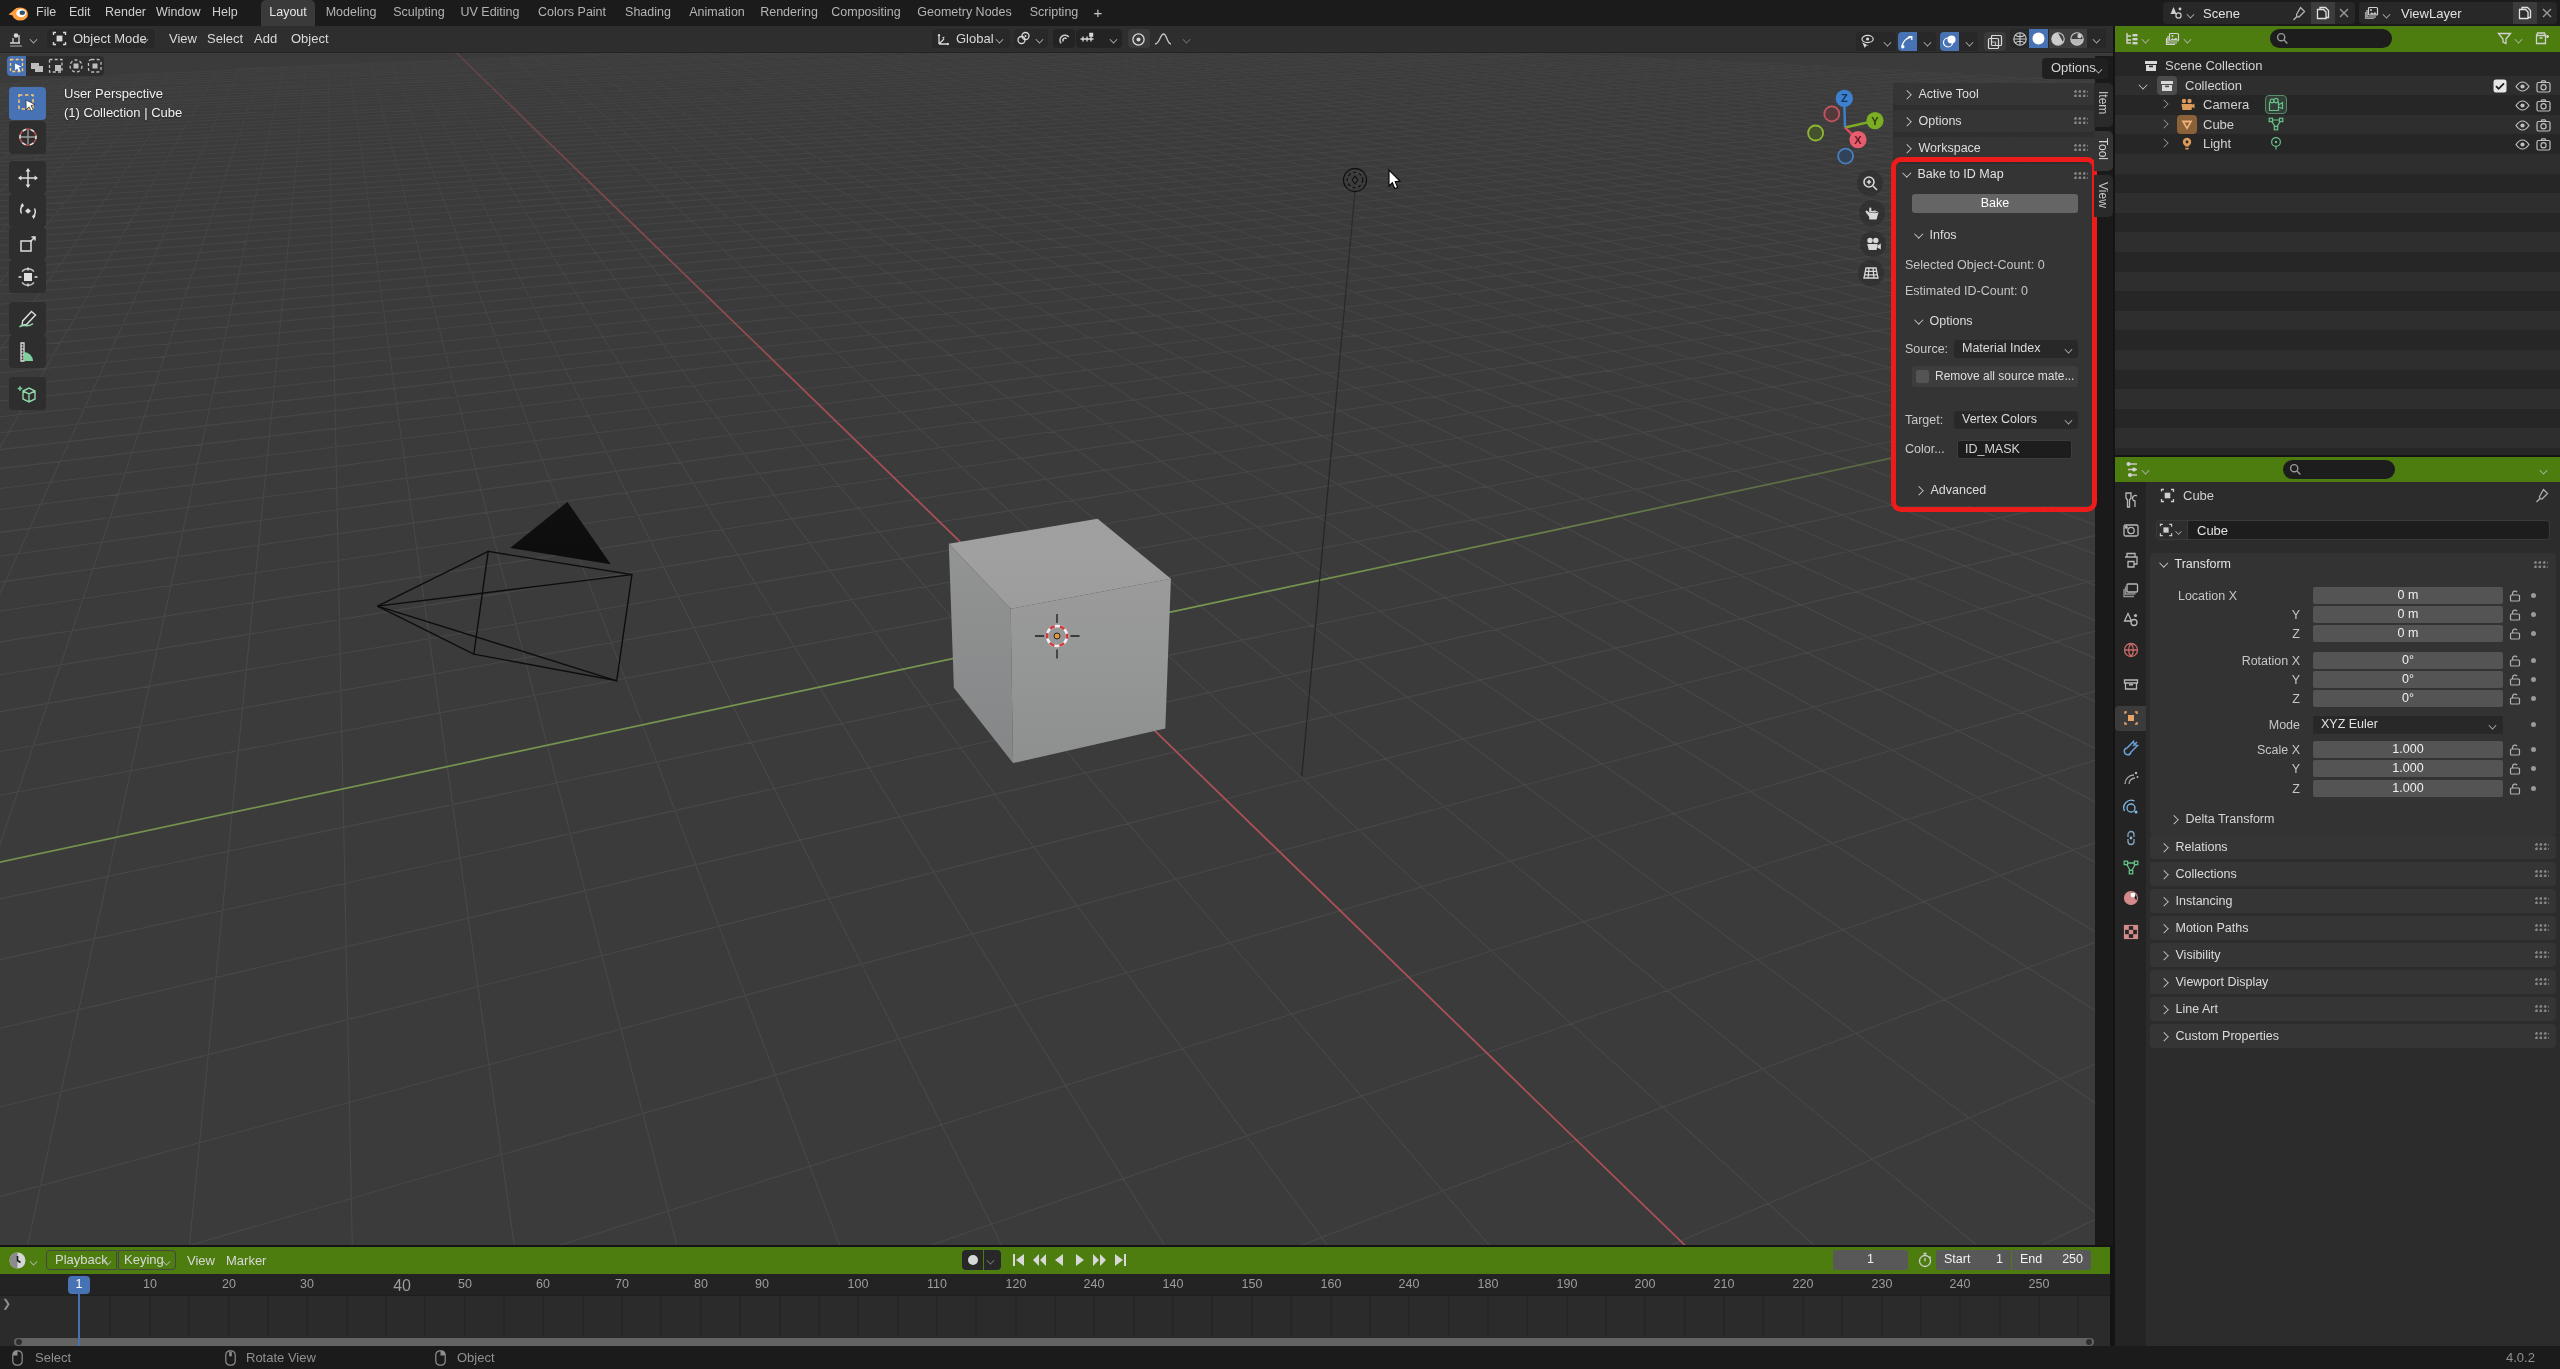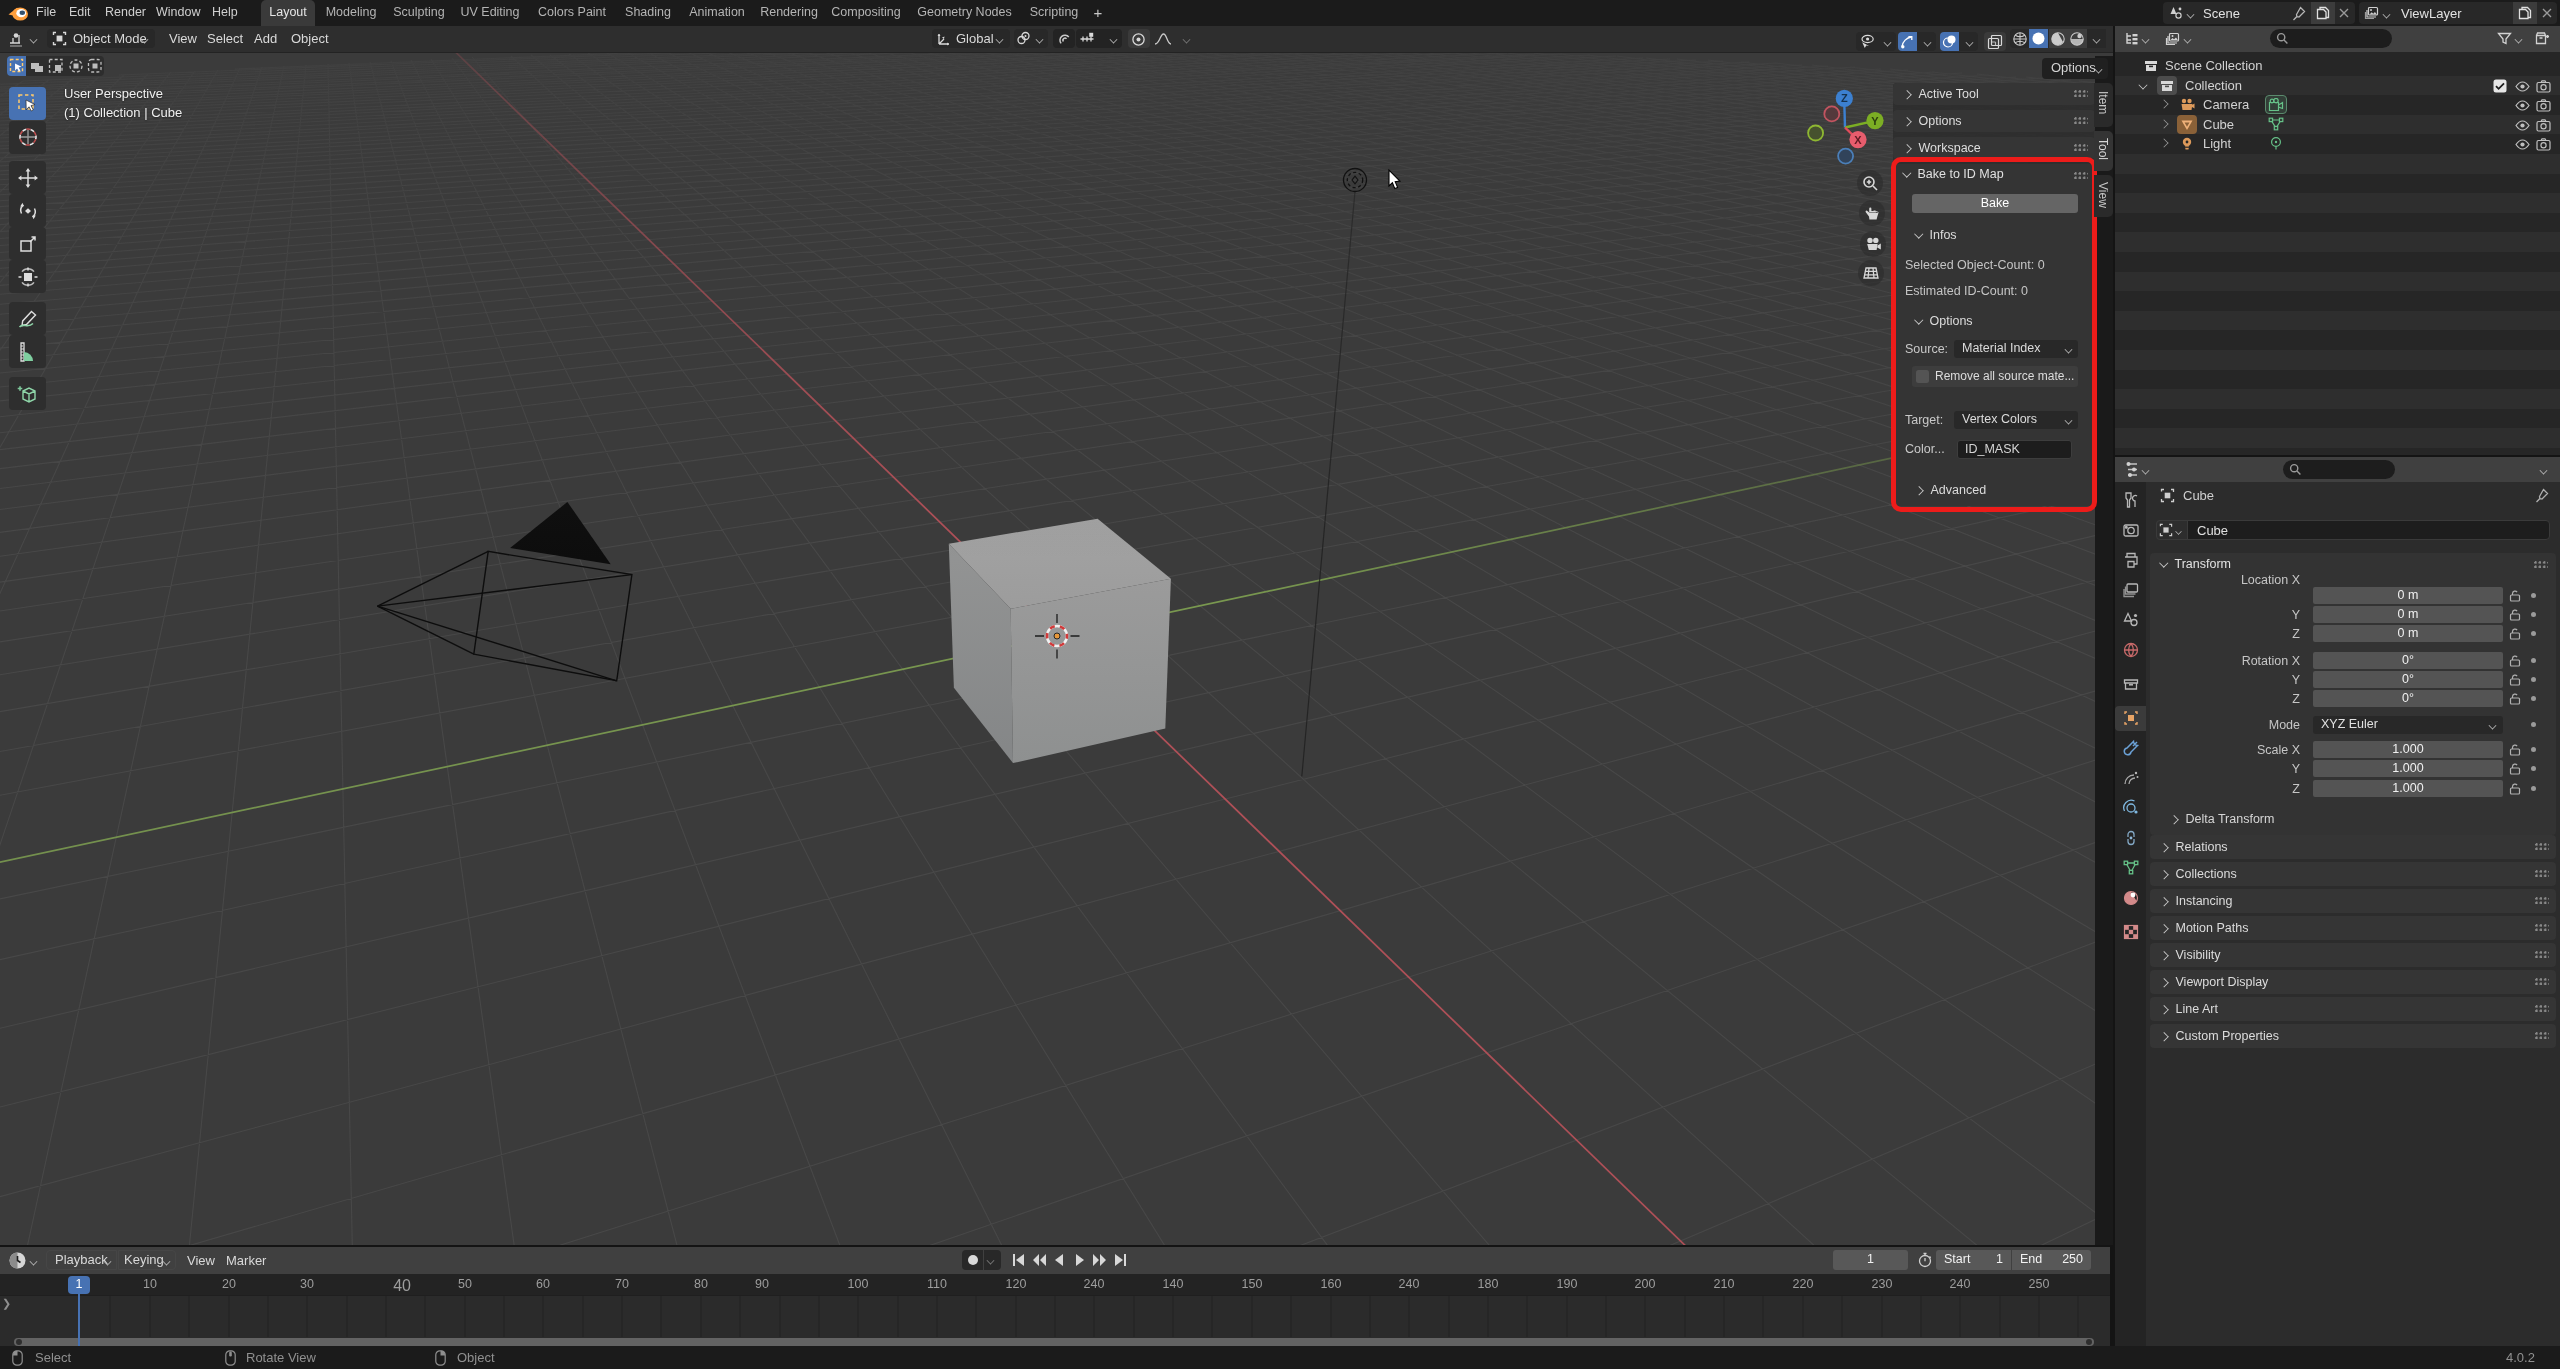--- a/index.html
+++ b/index.html
@@ -19,21 +19,21 @@
 .navbtn{position:absolute;width:26px;height:26px;border-radius:13px;background:#2c2c2c99;display:flex;align-items:center;justify-content:center}
 .panelhead{position:absolute;left:0;width:100%;height:22px;background:#353535;border-radius:4px;color:#dedede;font-size:12.5px;line-height:22px}
 .caret{display:inline-block;width:7.5px;height:7.5px;border-right:1.7px solid #cdcdcd;border-bottom:1.7px solid #cdcdcd;transform:rotate(45deg) scale(.82);margin-right:7px;vertical-align:2px}
 .caretr{display:inline-block;width:7.5px;height:7.5px;border-right:1.7px solid #cdcdcd;border-bottom:1.7px solid #cdcdcd;transform:rotate(-45deg) scale(.82);margin-right:8px;vertical-align:0px}
 .dots{position:absolute;right:7px;top:7px;width:14px;height:8px;opacity:.55;
 background-image:radial-gradient(circle at 1.5px 1.5px,#cfcfcf 1.2px,transparent 1.4px);background-size:4.4px 4.4px}
 #outliner{position:absolute;left:2115px;top:26px;width:445px;height:429px;background:#262626}
 #props{position:absolute;left:2115px;top:457px;width:445px;height:889px;background:#2c2c2c}
 #timeline{position:absolute;left:0;top:1247px;width:2110px;height:99px;background:#2b2b2b}
 #status{position:absolute;left:0;top:1346px;width:2560px;height:23px;background:#1b1b1b;color:#909090;font-size:13px}
-.ehead{background:#404040}
+.ehead{background:#4d7c0f}
 .field{background:#545454;border-radius:2px;color:#f0f0f0;font-size:12.5px;text-align:center}
 .ol-row{position:absolute;left:0;width:100%;height:19.6px;color:#d2d2d2;font-size:13px;line-height:19px}
 .phead{position:absolute;left:35px;width:406px;height:24px;background:#353535;border-radius:4px;color:#dcdcdc;font-size:12.5px;line-height:24px}
 svg{display:block}
 </style></head>
 <body>
 
 <div id="topbar">
  <svg class="abs" style="left:7px;top:4px" width="22" height="18" viewBox="0 0 22 18">
   <path d="M1.5 10.5 L10 3.8 l3.5 1.8-7.5 6z" fill="#ff9f3d"></path>
@@ -731,21 +731,21 @@
           <rect x="4.7" y="4.7" width="5.6" height="5.6" fill="#cfcfcf" stroke="none"></rect>
         </svg>
    <span class="chev" style="position:absolute;left:18px;top:7px;transform:rotate(45deg) scale(.65)"></span>
   </div>
   <span class="abs" style="left:40px;top:2px;color:#e0e0e0;font-size:13px">Cube</span>
  </div>
 
  <div class="abs" style="left:35px;top:96px;width:406px;height:282px;background:#333333;border-radius:4px"></div>
  <div class="abs" style="left:45px;top:100px;color:#e2e2e2;font-size:12.5px"><span class="caret"></span>Transform</div>
  <div class="dots" style="position:absolute;right:12px;top:104px"></div>
- <span class="abs" style="left:0;top:116px;width:185px;text-align:right;color:#c6c6c6;font-size:12.5px">Location X</span>
+ <span class="abs" style="left:0;top:132px;width:185px;text-align:center;color:#c6c6c6;font-size:12.5px">Location X</span>
 <div class="field abs" style="left:198px;top:130px;width:190px;height:17px;line-height:17px">0 m</div>
 <svg class="abs" style="left:393px;top:132px" width="14" height="14" viewBox="0 0 14 14" fill="none" stroke="#b0b0b0" stroke-width="1.2">
       <rect x="2.5" y="6" width="9" height="6" rx="1"></rect>
       <path d="M4.5 6V4.5a2.5 2.5 0 0 1 4.6-1.3"></path>
     </svg>
 <div class="abs" style="left:416px;top:136px;width:5px;height:5px;background:#9a9a9a;border-radius:50%"></div>
 <span class="abs" style="left:0;top:151px;width:185px;text-align:right;color:#c6c6c6;font-size:12.5px">Y</span>
 <div class="field abs" style="left:198px;top:149px;width:190px;height:17px;line-height:17px">0 m</div>
 <svg class="abs" style="left:393px;top:151px" width="14" height="14" viewBox="0 0 14 14" fill="none" stroke="#b0b0b0" stroke-width="1.2">
       <rect x="2.5" y="6" width="9" height="6" rx="1"></rect>

